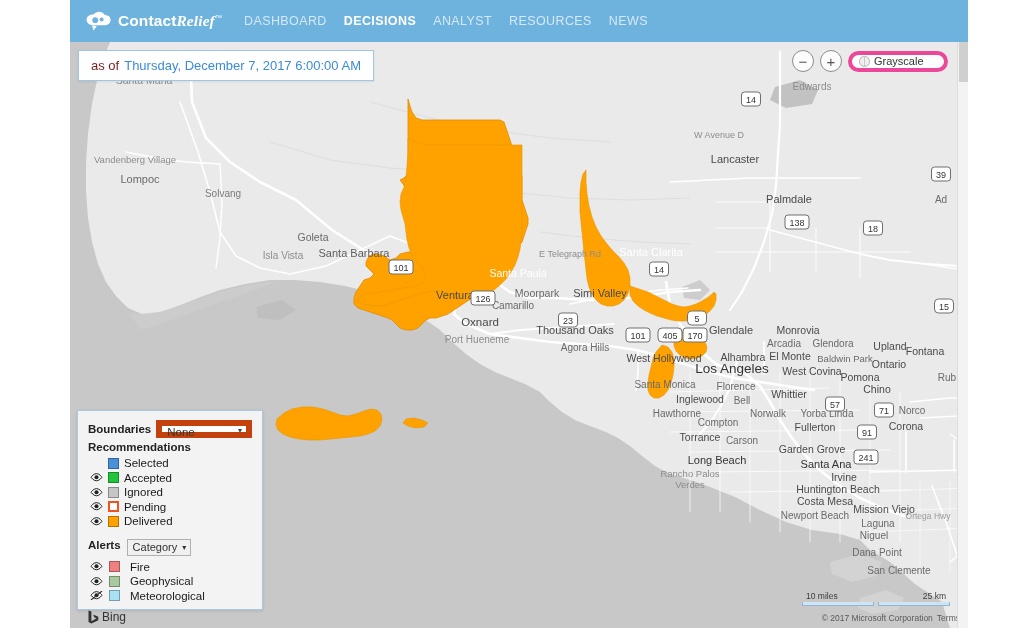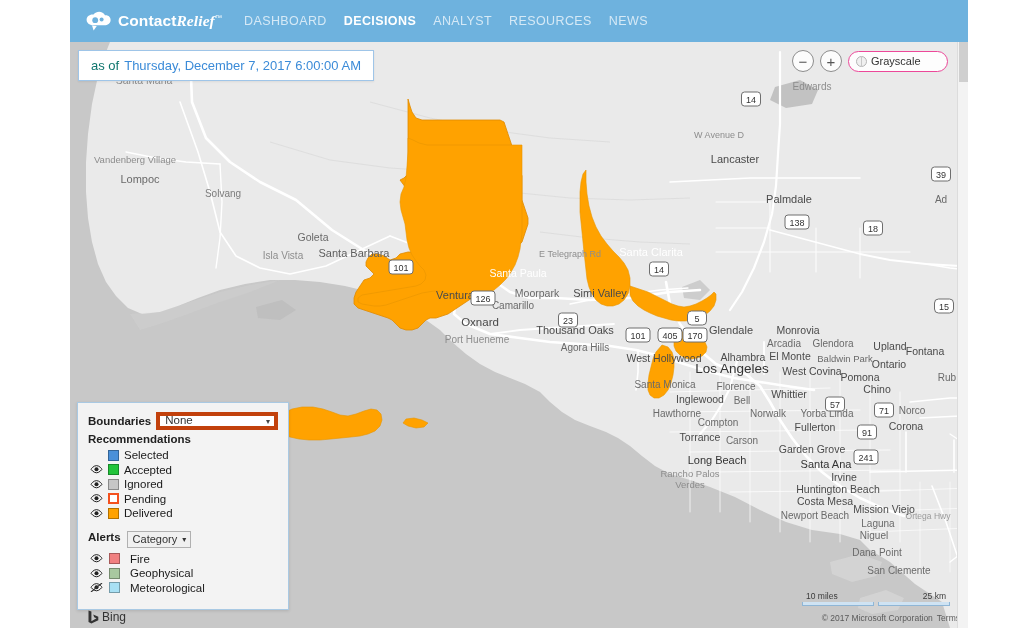--- a/index.html
+++ b/index.html
@@ -98,21 +98,21 @@
     height: 31px;
     background: #ffffff;
     border: 1px solid #9fc5e8;
     display: flex;
     align-items: center;
     padding: 0 12px;
     font-size: 13px;
     white-space: nowrap;
     box-shadow: 0 1px 2px rgba(0,0,0,.07);
   }
-  .asof-label { color: #0f766e; margin-right: 5px; }
+  .asof-label { color: #7f1d1d; margin-right: 5px; }
   .asof-date { color: #3b8bd8; }
 
   
   .map-controls {
     position: absolute;
     right: 20px; top: 8px;
     display: flex;
     align-items: center;
     gap: 6px;
   }
@@ -122,21 +122,21 @@
     border: 1px solid #8d8d8d;
     background: rgba(255,255,255,.85);
     color: #555555;
     display: flex; align-items: center; justify-content: center;
     font-size: 15px; line-height: 1;
     cursor: pointer;
   }
   .basemap-pill {
     height: 21px;
     border-radius: 11px;
-    border: 1px solid #ec4899;
+    border: 4px solid #ec4899;
     background: rgba(255,255,255,.9);
     display: flex; align-items: center;
     gap: 4px;
     padding: 0 14px 0 7px;
     font-size: 11px;
     color: #333333;
     cursor: pointer;
     min-width: 100px;
   }
   .globe-icon {
@@ -151,39 +151,39 @@
     content: "";
     position: absolute; left: 4px; top: -1px;
     width: 1px; height: 11px;
     background: #c8c8c8;
   }
 
   
   .legend {
     position: absolute;
     left: 7px; bottom: 18px;
-    width: 212px;
+    width: 186px;
     background: #f3f3f3;
     border: 1px solid #a9c9e3;
-    padding: 9px 10px 14px 10px;
+    padding: 9px 10px 6px 10px;
     font-size: 11.5px;
     color: #222222;
     box-shadow: 0 1px 3px rgba(0,0,0,.12);
   }
   .legend-row-top {
     display: flex; align-items: center; gap: 5px;
     margin-bottom: 3px;
   }
   .legend-title { font-weight: bold; font-size: 11.5px; }
   .legend-select {
     flex: 1;
     height: 18px;
     background: #ffffff;
-    border: 4px solid #c2410c;
-    display: flex; align-items: flex-end; justify-content: space-between;
+    border: 6px solid #c2410c;
+    display: flex; align-items: flex-start; justify-content: space-between;
     padding: 0 4px 0 5px;
     font-size: 11.5px;
     color: #333333;
     cursor: pointer;
   }
   .legend-select .caret { font-size: 8px; color: #444444; }
   .legend-section-title {
     font-weight: bold;
     font-size: 11.5px;
     margin: 1px 0 3px 0;

